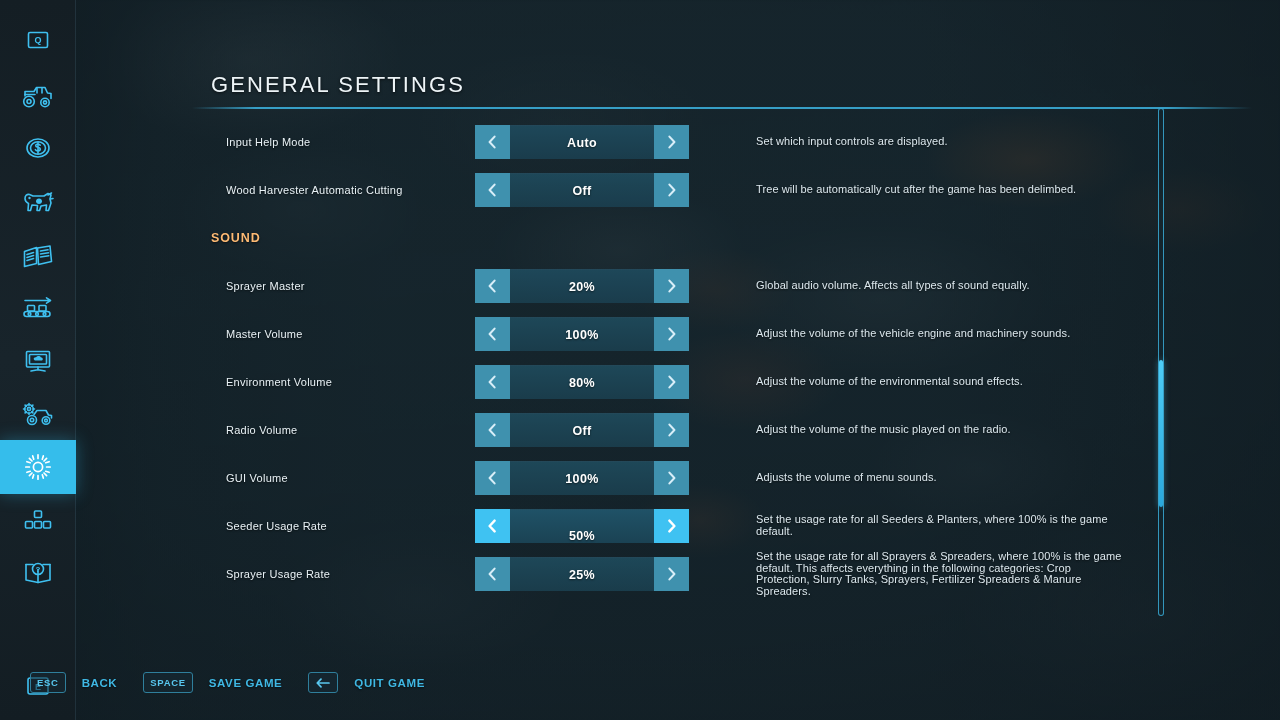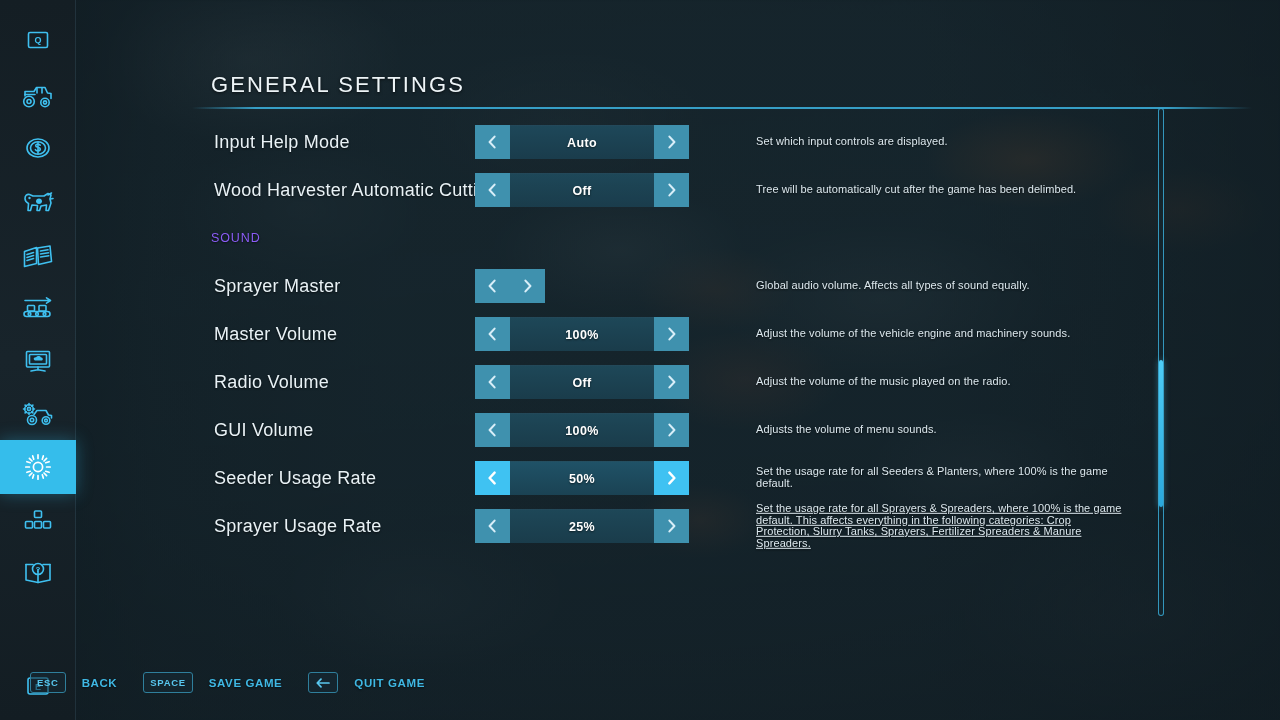--- a/index.html
+++ b/index.html
@@ -74,29 +74,29 @@
   }
   #title-rule{
     position:absolute; left:116px; top:107px; width:1060px; height:2px;
     background:linear-gradient(90deg, rgba(60,180,225,0) 0%, rgba(60,180,225,.85) 6%, rgba(60,180,225,.85) 92%, rgba(60,180,225,0) 100%);
   }
 
   #list{ position:absolute; left:0; top:118px; right:0; }
 
   .row{ position:relative; height:48px; }
   .row-label{
-    position:absolute; left:138px; top:50%; transform:translateY(-50%);
-    font-size:18px; color:#e9f2f6; letter-spacing:.25px;
+    position:absolute; left:150px; top:50%; transform:translateY(-50%);
+    font-size:11px; color:#e9f2f6; letter-spacing:.25px;
     text-shadow:0 1px 2px rgba(0,0,0,.6);
     white-space:nowrap;
   }
   .section-head{
     position:absolute; left:135px; top:50%; transform:translateY(-50%);
-    font-size:12.5px; font-weight:400; letter-spacing:.9px;
-    color:#8b5cf6; text-transform:uppercase;
+    font-size:12.5px; font-weight:700; letter-spacing:.9px;
+    color:#fdba74; text-transform:uppercase;
     text-shadow:0 1px 2px rgba(0,0,0,.6);
   }
 
   .stepper{
     position:absolute; left:399px; top:50%; transform:translateY(-50%);
     width:214px; height:34px; display:flex; align-items:stretch;
   }
   .arrow{
     width:35px; flex:0 0 35px;
     background:#3f91ae;
@@ -111,29 +111,30 @@
     border-top:1px solid rgba(120,190,220,.10);
   }
   .value{
     font-size:12.5px; font-weight:700; color:#ffffff; letter-spacing:.4px;
     text-shadow:0 1px 2px rgba(0,0,0,.55);
   }
   .row.selected .arrow{ background:#3fc2f2; }
   .row.selected .arrow path{ stroke:#ffffff; stroke-width:2.4; }
   .row.selected .track{
     background:linear-gradient(180deg, rgba(32,84,106,.95), rgba(27,68,86,.95));
+    align-items:flex-end;
   }
 
   .desc{
     position:absolute; left:680px; top:50%; transform:translateY(-50%);
     width:366px;
     font-size:11px; line-height:11.6px; color:#dce8ee; letter-spacing:.1px;
     text-shadow:0 1px 2px rgba(0,0,0,.6);
   }
-  .desc.multi{ top:50%;text-decoration:underline; }
+  .desc.multi{ top:50%; }
 
   
   #scrollbar{
     position:absolute; left:1082px; top:108px; width:6px; height:508px;
     border:1px solid rgba(63,190,238,.75);
     border-radius:3px;
     background:rgba(18,40,50,.55);
   }
   #scroll-thumb{
     position:absolute; left:0; top:358px; width:4px; height:148px;
@@ -340,20 +341,23 @@
         <div class="section-head">SOUND</div>
       </div>
       <div class="row">
         <div class="row-label">Sprayer Master</div>
         <div class="stepper">
           <div class="arrow">
             <svg width="11" height="14" viewBox="0 0 11 14">
               <path d="M7.6 1.6 L2.6 7 L7.6 12.4"></path>
             </svg>
           </div>
+          <div class="track">
+            <span class="value">20%</span>
+          </div>
           <div class="arrow">
             <svg width="11" height="14" viewBox="0 0 11 14">
               <path d="M3.4 1.6 L8.4 7 L3.4 12.4"></path>
             </svg>
           </div>
         </div>
         <div class="desc">Global audio volume. Affects all types of sound equally.</div>
       </div>
       <div class="row">
         <div class="row-label">Master Volume</div>
@@ -366,20 +370,39 @@
           <div class="track">
             <span class="value">100%</span>
           </div>
           <div class="arrow">
             <svg width="11" height="14" viewBox="0 0 11 14">
               <path d="M3.4 1.6 L8.4 7 L3.4 12.4"></path>
             </svg>
           </div>
         </div>
         <div class="desc">Adjust the volume of the vehicle engine and machinery sounds.</div>
+      </div>
+      <div class="row">
+        <div class="row-label">Environment Volume</div>
+        <div class="stepper">
+          <div class="arrow">
+            <svg width="11" height="14" viewBox="0 0 11 14">
+              <path d="M7.6 1.6 L2.6 7 L7.6 12.4"></path>
+            </svg>
+          </div>
+          <div class="track">
+            <span class="value">80%</span>
+          </div>
+          <div class="arrow">
+            <svg width="11" height="14" viewBox="0 0 11 14">
+              <path d="M3.4 1.6 L8.4 7 L3.4 12.4"></path>
+            </svg>
+          </div>
+        </div>
+        <div class="desc">Adjust the volume of the environmental sound effects.</div>
       </div>
       <div class="row">
         <div class="row-label">Radio Volume</div>
         <div class="stepper">
           <div class="arrow">
             <svg width="11" height="14" viewBox="0 0 11 14">
               <path d="M7.6 1.6 L2.6 7 L7.6 12.4"></path>
             </svg>
           </div>
           <div class="track">

